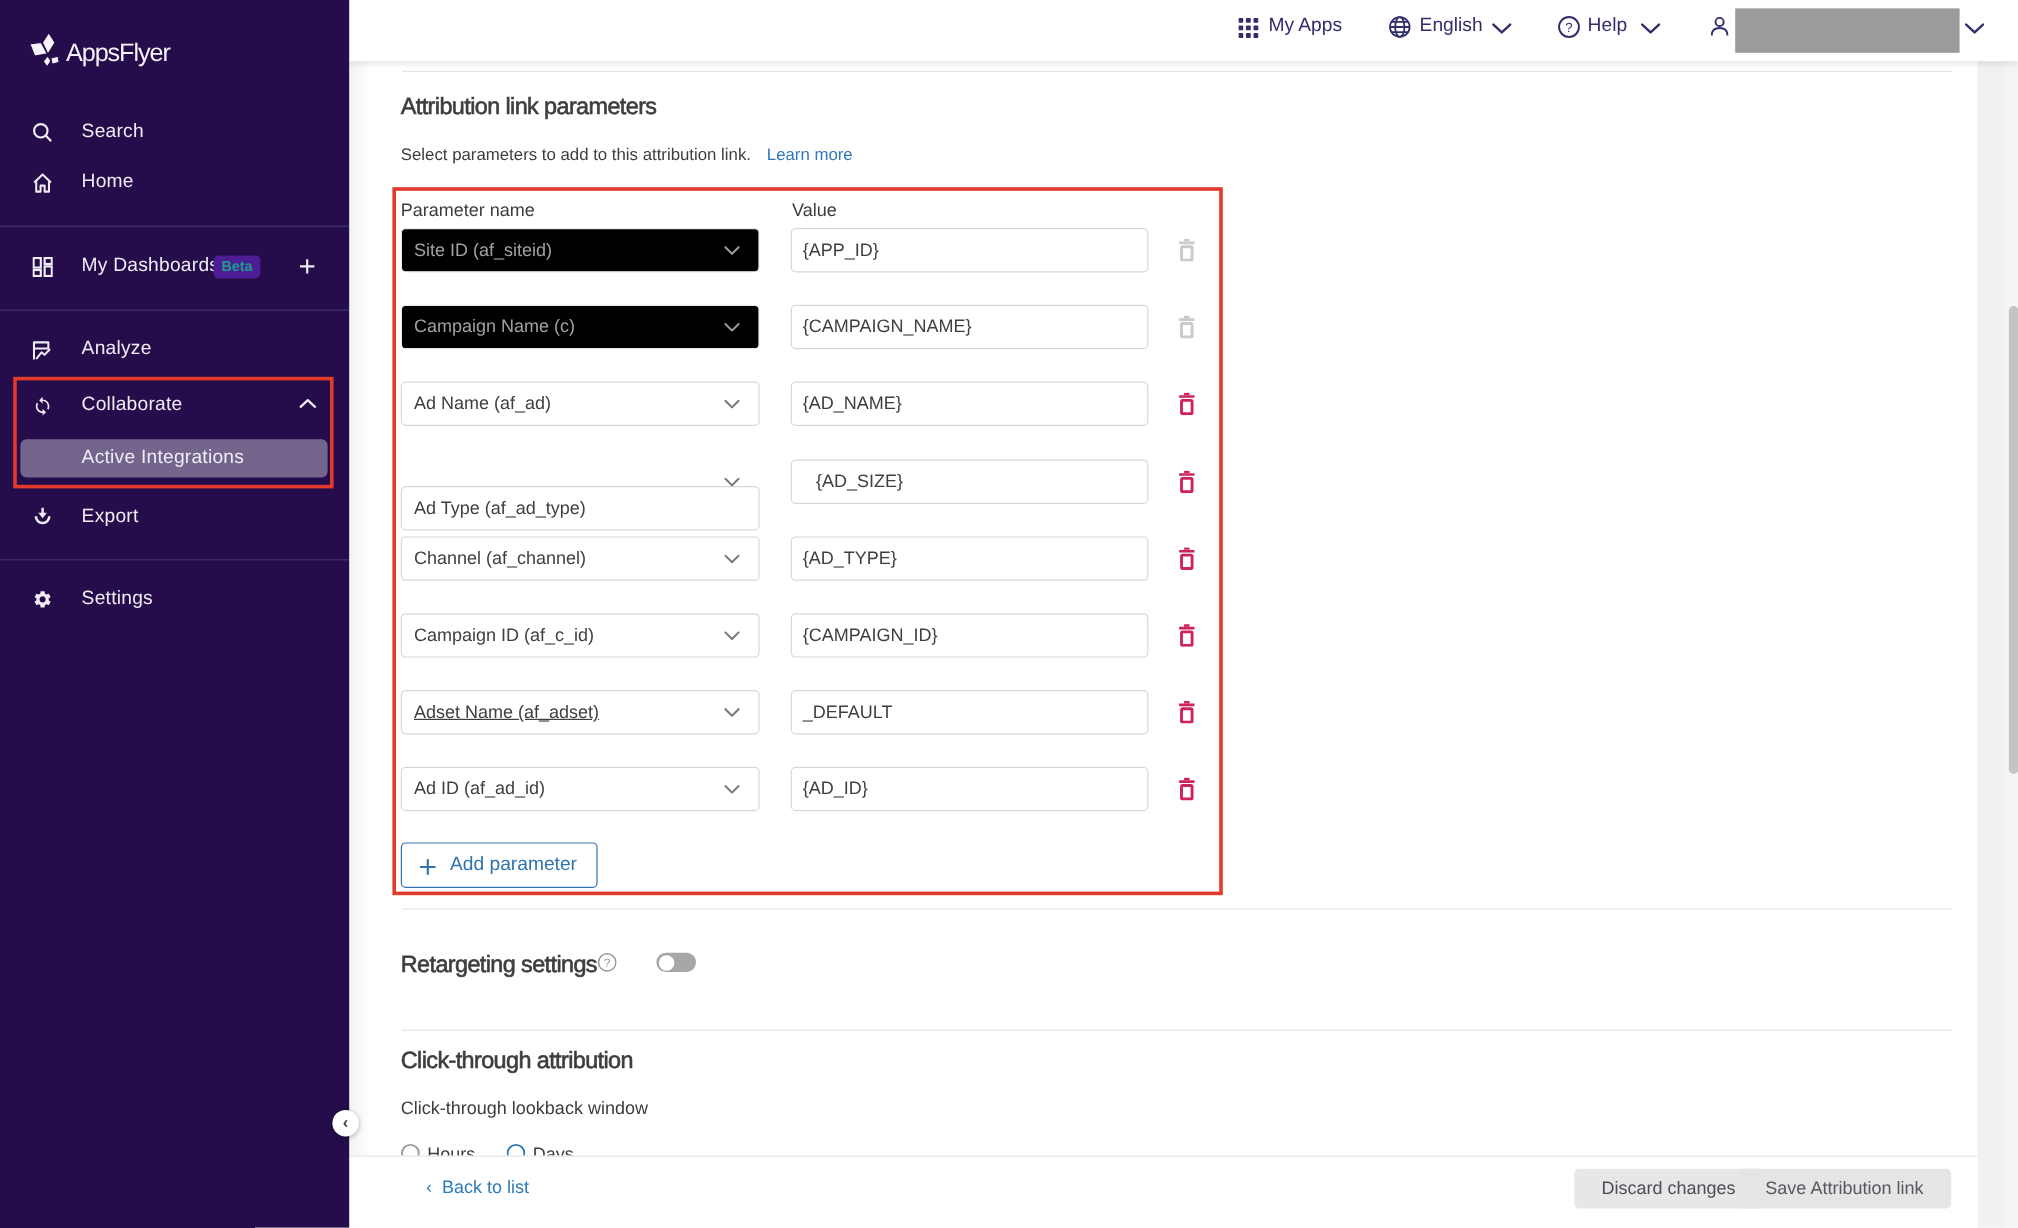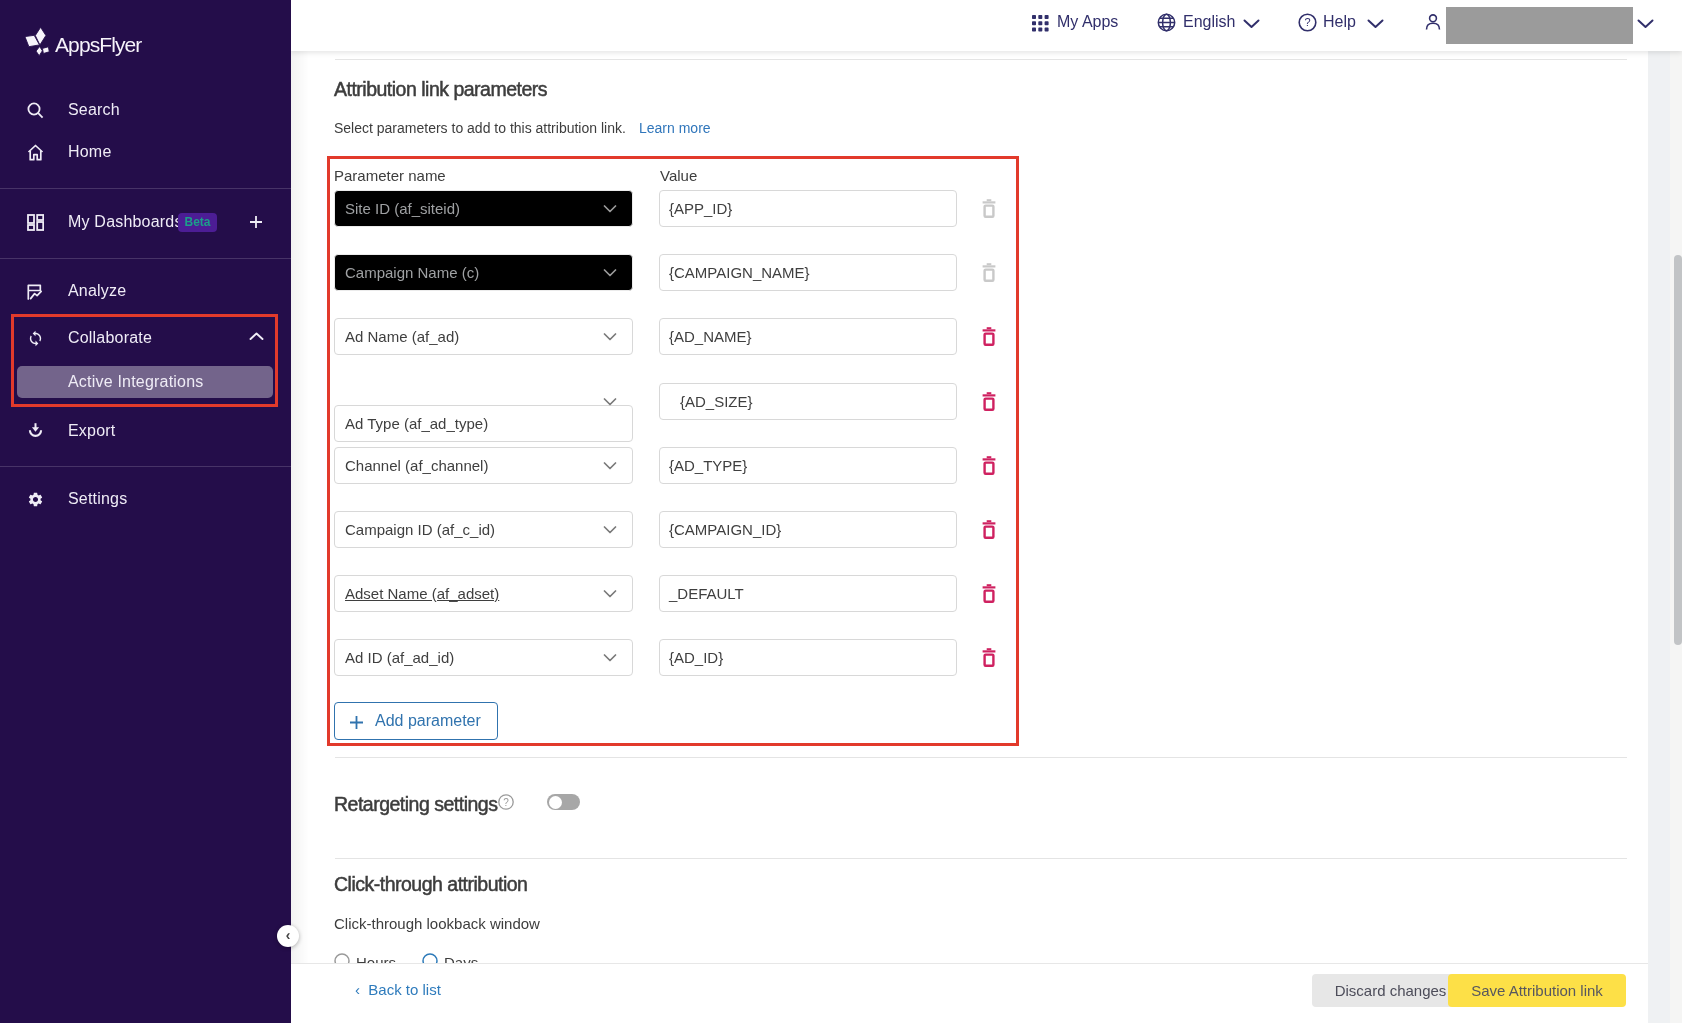--- a/index.html
+++ b/index.html
@@ -154,21 +154,21 @@
   <div class="body15" style="left:356px; top:954px;">Hours</div>
   <svg class="abs" style="left:422px; top:953px;" width="16" height="16" viewBox="0 0 16 16">
       <circle cx="8" cy="8" r="7" fill="none" stroke="#2d7ab9" stroke-width="1.5"></circle>
     </svg>
   <div class="body15" style="left:444px; top:954px;">Days</div>
 </div>
 
 <div id="footer"></div>
 <div class="abs" style="left:355px; top:981px; color:#2e7bbc; font-size:15px; z-index:21;">‹&nbsp; Back to list</div>
 <div class="fbtn" style="left:1312px; width:157px; background:#e7e7e7; color:#4d4d5a;">Discard changes</div>
-<div class="fbtn" style="left:1448px; width:178px; background:#fde047; color:#57575f;">Save Attribution link</div>
+<div class="fbtn" style="left:1448px; width:178px; background:#e5e5e5; color:#57575f;">Save Attribution link</div>
 
 <div id="gutter"></div>
 <div id="rail"></div>
 <div id="thumb"></div>
 <div id="leftshadow"></div>
 
 <div id="topbar">
   <svg class="abs" style="left:741px; top:15px;" width="17" height="17" viewBox="0 0 17 17">
     <g fill="#312f6b">
         <rect x="0" y="0" width="4" height="4" rx="0.8"></rect>

